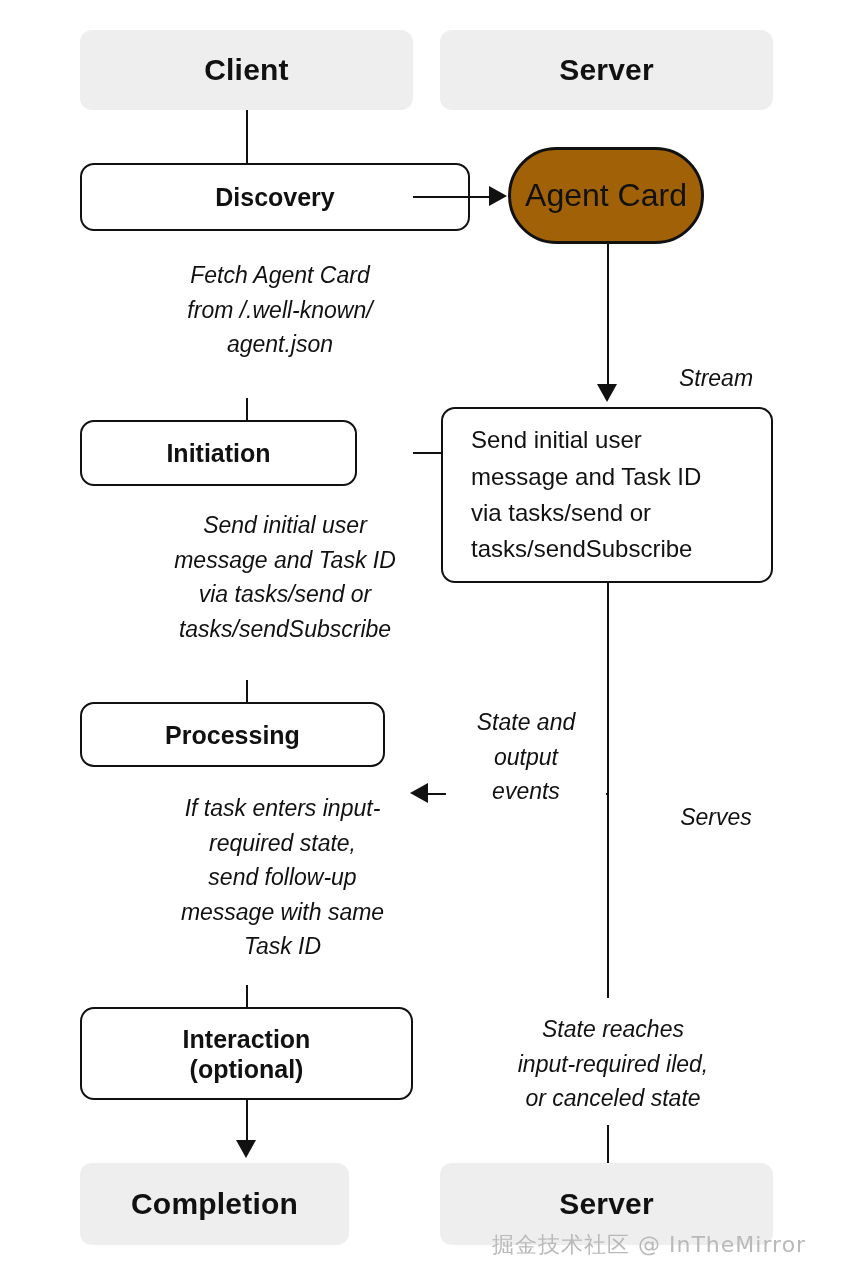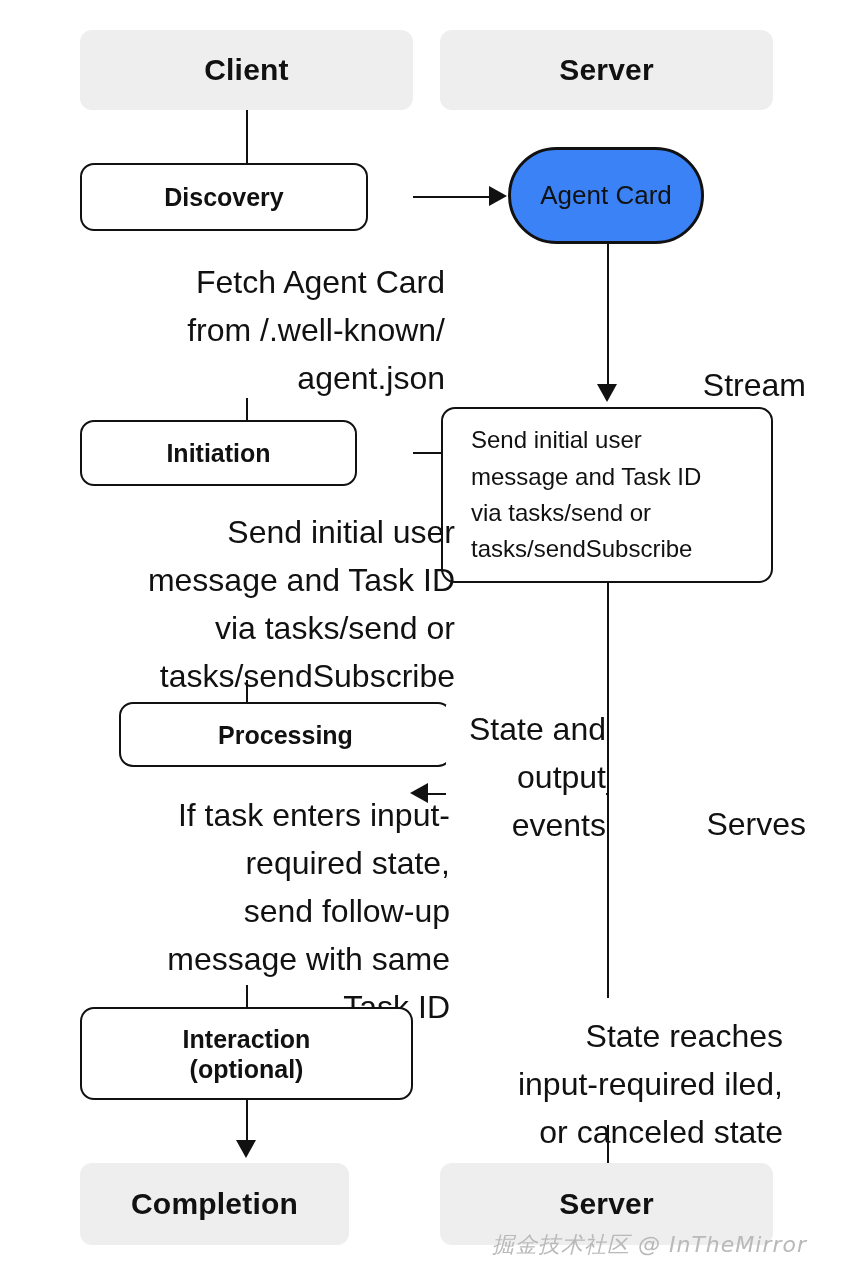--- a/index.html
+++ b/index.html
@@ -38,47 +38,48 @@
   .step-box {
     background: #ffffff;
     border: 2.5px solid #111111;
     border-radius: 14px;
     font-size: 25px;
     font-weight: 700;
     line-height: 1.2;
   }
   
   .pill-box {
-    background: #3b82f6;
+    background: #a16207;
     border: 3px solid #111111;
     border-radius: 999px;
-    font-size: 26px;
+    font-size: 32px;
     font-weight: 400;
   }
   
   .msg-box {
     background: #ffffff;
     border: 2.5px solid #111111;
     border-radius: 14px;
     font-size: 24px;
     font-weight: 400;
     line-height: 1.52;
     text-align: left;
     justify-content: flex-start;
     padding: 10px 14px 10px 28px;
   }
   
   .note {
     position: absolute;
     color: #111111;
-    font-size: 32px;
+    font-size: 23px;
     line-height: 1.5;
     font-weight: 400;
     white-space: pre-line;
-    text-align: right;
+    text-align: center;
+    font-style: italic;
   }
   
   .vline {
     position: absolute;
     width: 0;
     border-left: 2.5px solid #111111;
   }
   .hline {
     position: absolute;
     height: 0;
@@ -108,39 +109,38 @@
     border-bottom: 10px solid transparent;
     border-right: 18px solid #111111;
   }
   .watermark {
     position: absolute;
     font-size: 22px;
     color: #b9b9b9;
     letter-spacing: 1px;
     white-space: nowrap;
     font-family: "DejaVu Sans", sans-serif;
-    font-style: italic;
   }
 </style>
 </head>
 <body>
 
 <div id="canvas">
 
   <div class="node lane-box" style="left:80px; top:30px; width:333px; height:80px;">
     <span>Client</span>
   </div>
 
   <div class="node lane-box" style="left:440px; top:30px; width:333px; height:80px;">
     <span>Server</span>
   </div>
 
   <div class="vline" style="left:246px; top:110px; height:53px;"></div>
 
-  <div class="node step-box" style="left:80px; top:163px; width:288px; height:68px;">
+  <div class="node step-box" style="left:80px; top:163px; width:390px; height:68px;">
     <span>Discovery</span>
   </div>
 
   <div class="hline" style="left:413px; top:196px; width:76px;"></div>
   <div class="arrow-right" style="left:489px; top:186px;"></div>
 
   <div class="node pill-box" style="left:508px; top:147px; width:196px; height:97px;">
     <span>Agent Card</span>
   </div>
 
@@ -171,21 +171,21 @@
 message and Task ID
 via tasks/send or
 tasks/sendSubscribe</div>
 
   <div class="vline" style="left:607px; top:583px; height:210px;"></div>
   <div class="vline" style="left:607px; top:793px; height:205px;"></div>
   <div class="vline" style="left:607px; top:1125px; height:55px;"></div>
 
   <div class="vline" style="left:246px; top:680px; height:22px;"></div>
 
-  <div class="node step-box" style="left:80px; top:702px; width:333px; height:65px;margin-left:39px;">
+  <div class="node step-box" style="left:80px; top:702px; width:305px; height:65px;">
     <span>Processing</span>
   </div>
 
   <div class="hline" style="left:428px; top:793px; width:179px;"></div>
   <div class="arrow-left" style="left:410px; top:783px;"></div>
   <div class="note" style="left:446px; top:705px; width:160px; background:#ffffff;">State and
 output
 events</div>
 
   <div class="note" style="left:626px; top:800px; width:180px;">Serves</div>

